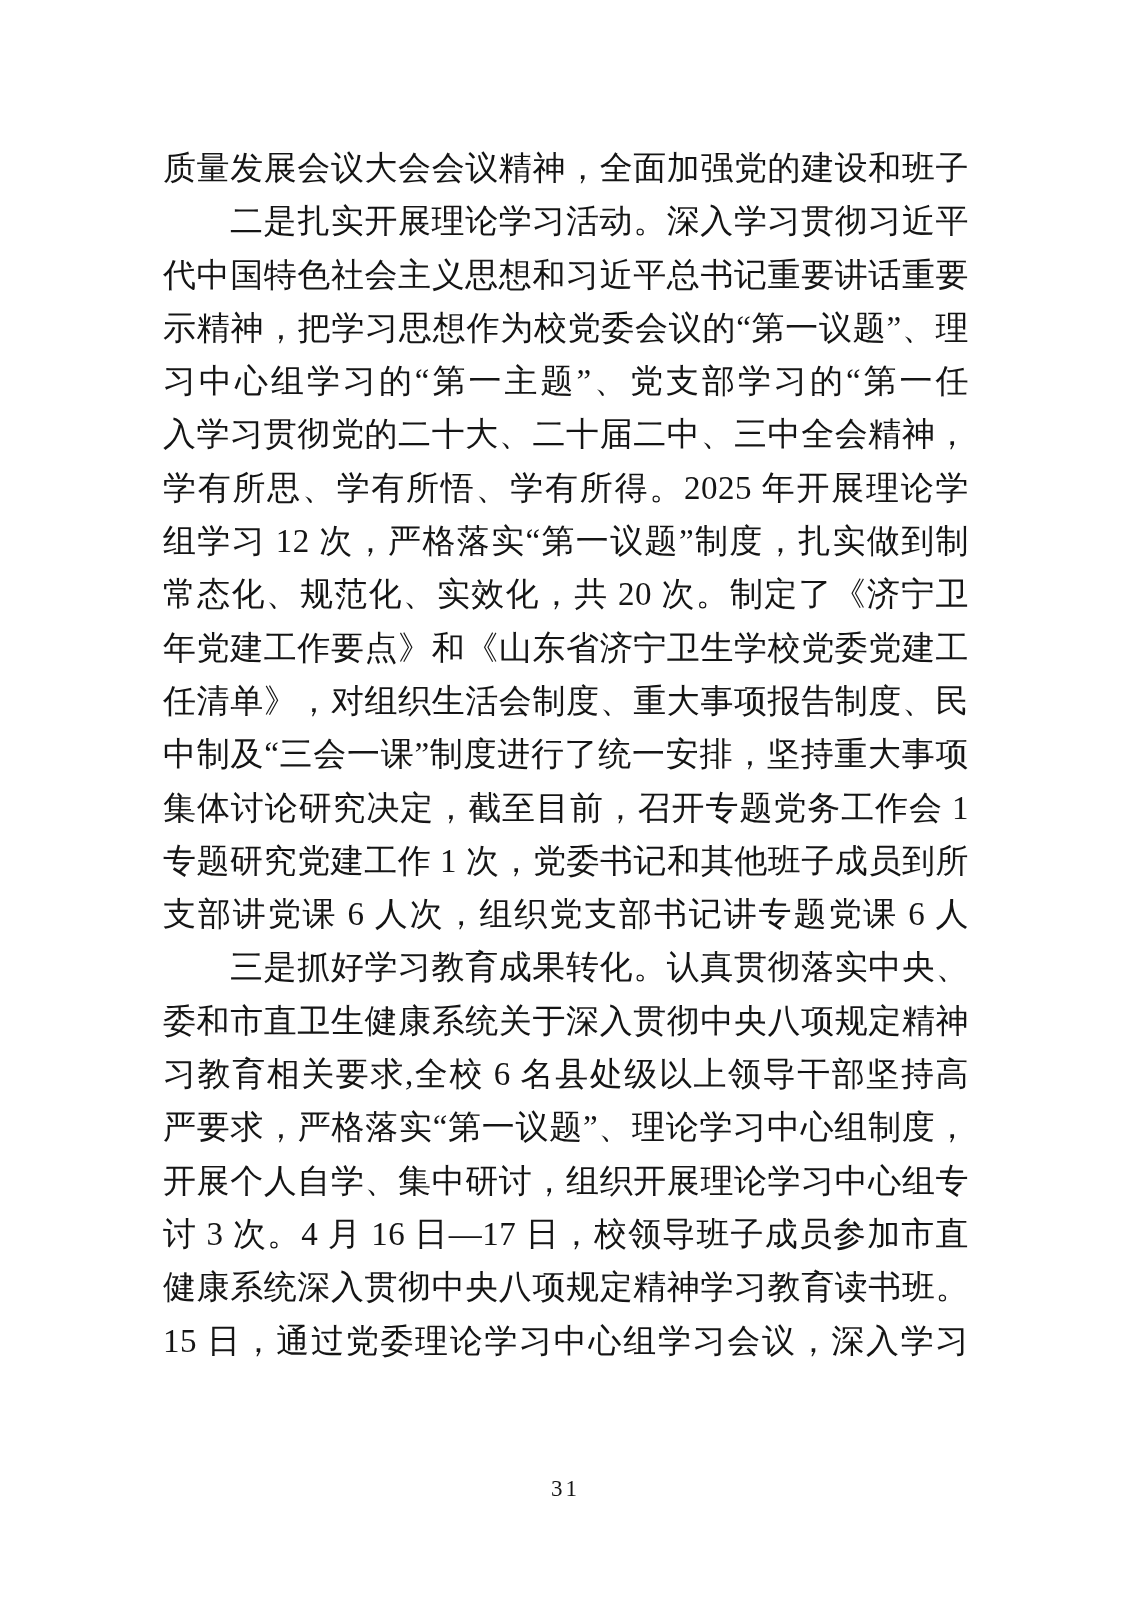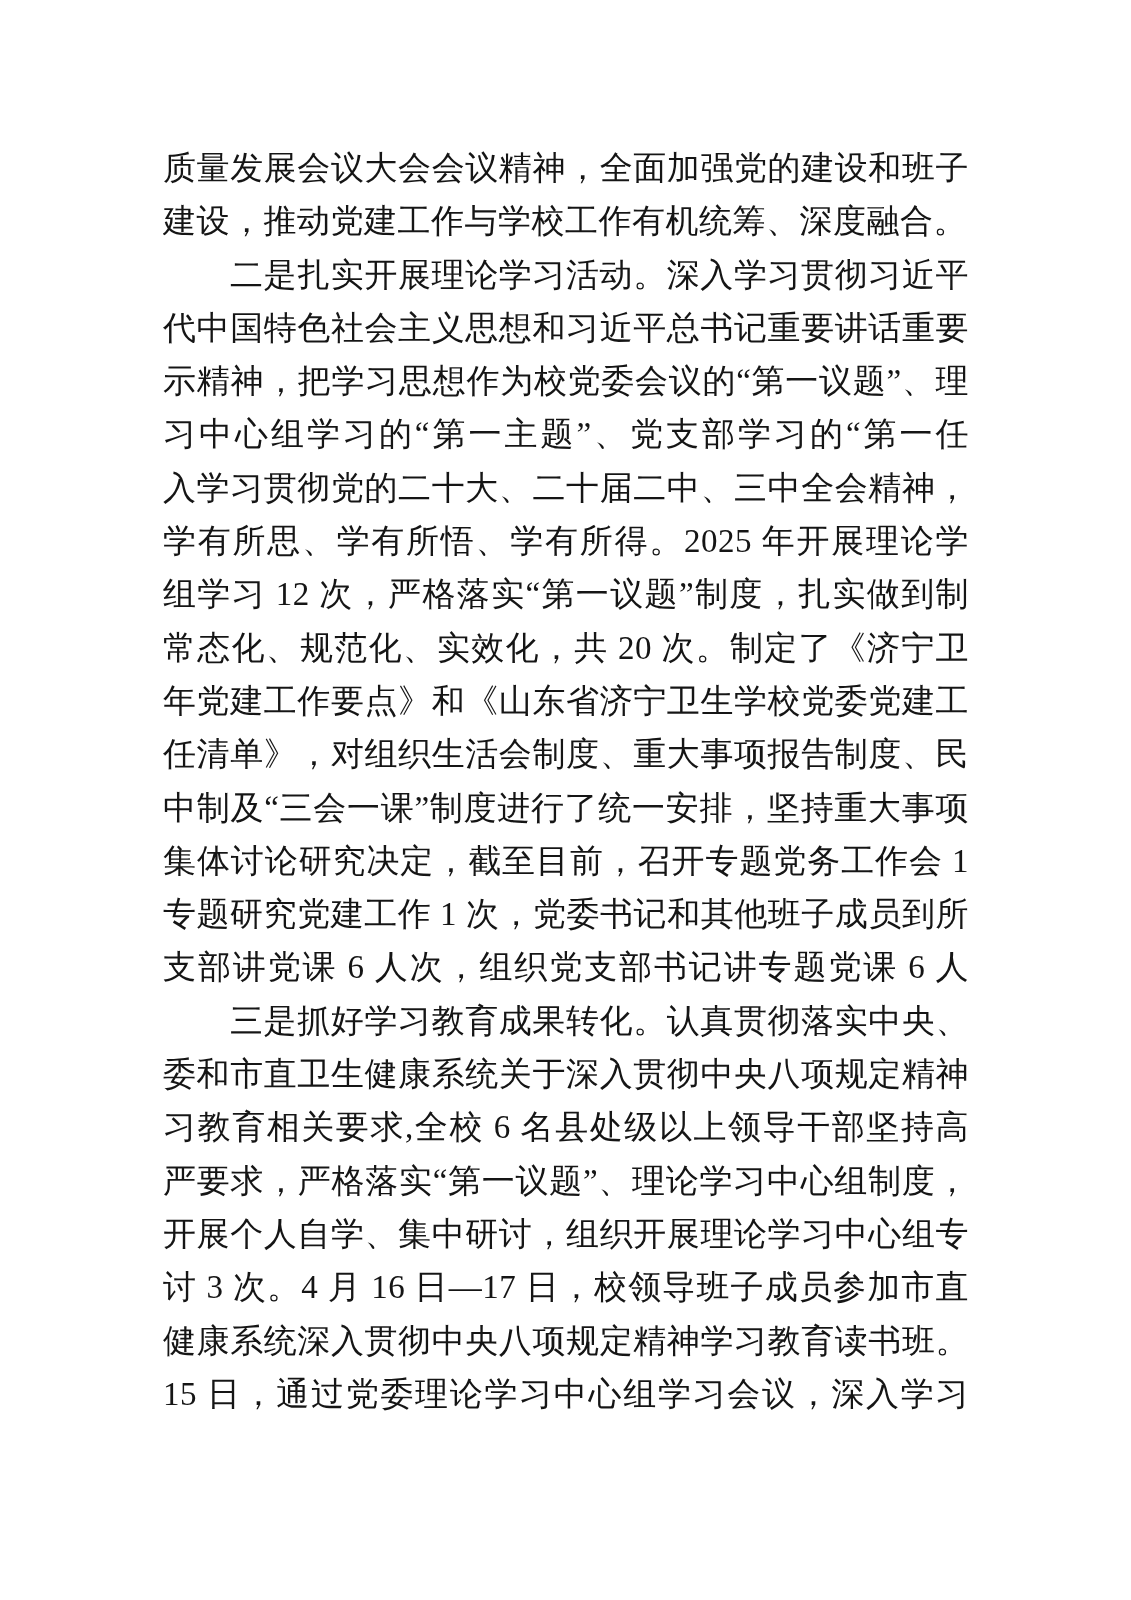--- a/index.html
+++ b/index.html
@@ -54,21 +54,20 @@
     color: #151515;
   }
 </style>
 </head>
 <body>
 
 <div class="page">
   <div class="text-block" id="text-block">
       <div class="para">
         <div class="line">质量发展会议大会会议精神，全面加强党的建设和班子自身</div>
-        <div class="line para-end">建设，推动党建工作与学校工作有机统筹、深度融合。</div>
       </div>
       <div class="para">
         <div class="line indent">二是扎实开展理论学习活动。深入学习贯彻习近平新时</div>
         <div class="line">代中国特色社会主义思想和习近平总书记重要讲话重要指</div>
         <div class="line">示精神，把学习思想作为校党委会议的“第一议题”、理论学</div>
         <div class="line">习中心组学习的“第一主题”、党支部学习的“第一任务”，深</div>
         <div class="line">入学习贯彻党的二十大、二十届二中、三中全会精神，做到</div>
         <div class="line">学有所思、学有所悟、学有所得。2025 年开展理论学习中心</div>
         <div class="line">组学习 12 次，严格落实“第一议题”制度，扎实做到制度化、</div>
         <div class="line">常态化、规范化、实效化，共 20 次。制定了《济宁卫校 2025</div>
@@ -83,13 +82,14 @@
         <div class="line indent">三是抓好学习教育成果转化。认真贯彻落实中央、省市</div>
         <div class="line">委和市直卫生健康系统关于深入贯彻中央八项规定精神学</div>
         <div class="line">习教育相关要求,全校 6 名县处级以上领导干部坚持高标准、</div>
         <div class="line">严要求，严格落实“第一议题”、理论学习中心组制度，积极</div>
         <div class="line">开展个人自学、集中研讨，组织开展理论学习中心组专题研</div>
         <div class="line">讨 3 次。4 月 16 日—17 日，校领导班子成员参加市直卫生</div>
         <div class="line">健康系统深入贯彻中央八项规定精神学习教育读书班。5 月</div>
         <div class="line">15 日，通过党委理论学习中心组学习会议，深入学习贯彻中</div>
       </div>
     </div>
+  <div class="page-number">31</div>
 </div>
 
 </body></html>

